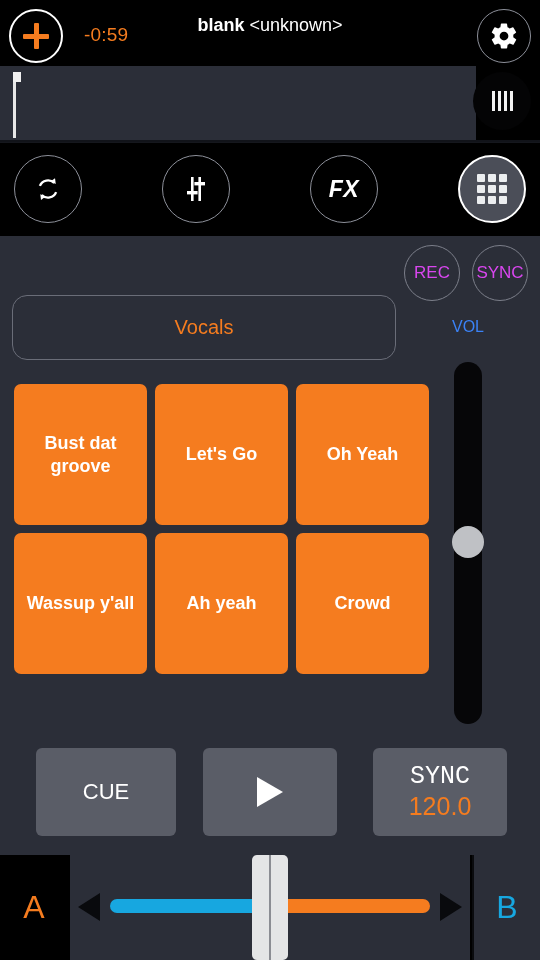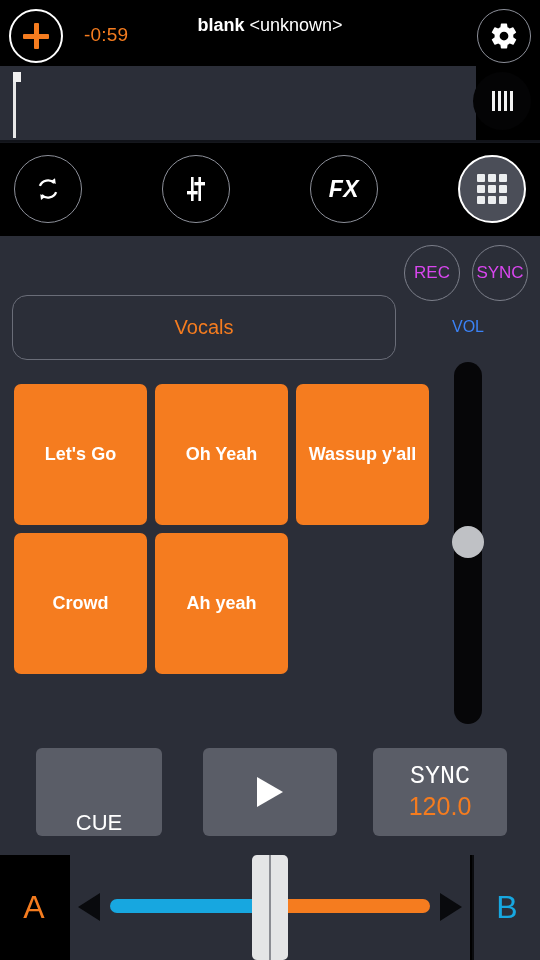--- a/index.html
+++ b/index.html
@@ -118,21 +118,21 @@
     color: #ffffff; font-size: 18px; font-weight: bold; line-height: 1.25;
   }
 
   
   .transport { position: relative; height: 100px; }
   .tbtn {
     position: absolute; top: 10px; height: 88px;
     background: #5a5d67; border-radius: 6px;
     display: flex; flex-direction: column; align-items: center; justify-content: center;
   }
-  .tbtn.cue { left: 36px; width: 126px; justify-content: flex-end; }
+  .tbtn.cue { left: 36px; width: 140px; }
   .tbtn.play { left: 203px; width: 134px; }
   .tbtn.sync { left: 373px; width: 134px; }
   .tbtn .lbl { color: #ffffff; font-size: 22px; }
   .tbtn.sync .lbl { font-size: 25px; line-height: 1.1; font-family: Liberation Mono, monospace; }
   .tbtn.sync .bpm { color: #f57c1f; font-size: 25px; line-height: 1.2; }
   .play-tri {
     width: 0; height: 0;
     border-top: 15px solid transparent; border-bottom: 15px solid transparent;
     border-left: 26px solid #ffffff;
   }
@@ -266,25 +266,26 @@
       <span>SYNC</span>
     </div>
   </div>
 
   <div class="pad-area">
     <div class="vol-label">VOL</div>
     <div class="vol-track"></div>
     <div class="vol-knob"></div>
 
     <div class="pad-grid">
+      <div class="pad">Bust dat groove</div>
       <div class="pad">Let's Go</div>
       <div class="pad">Oh Yeah</div>
       <div class="pad">Wassup y'all</div>
+      <div class="pad">Ah yeah</div>
       <div class="pad">Crowd</div>
-      <div class="pad">Ah yeah</div>
     </div>
   </div>
 
   <div class="transport">
     <div class="tbtn cue">
       <span class="lbl">CUE</span>
     </div>
     <div class="tbtn play">
       <span class="play-tri"></span>
     </div>

